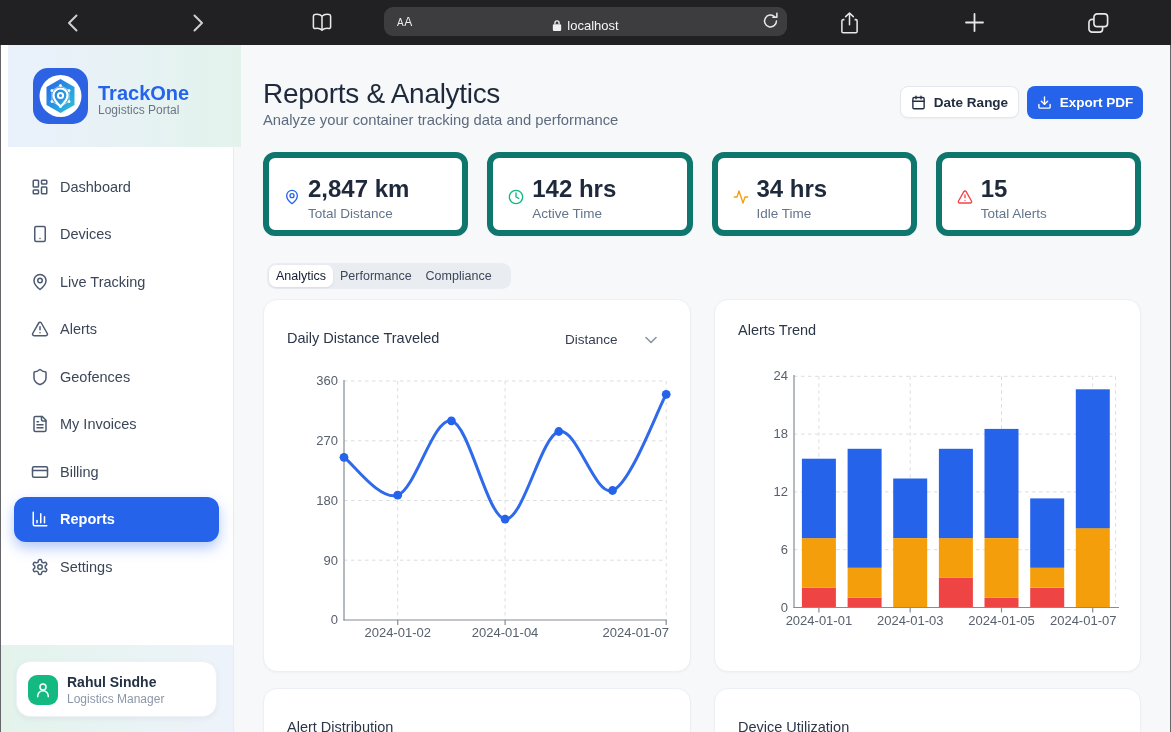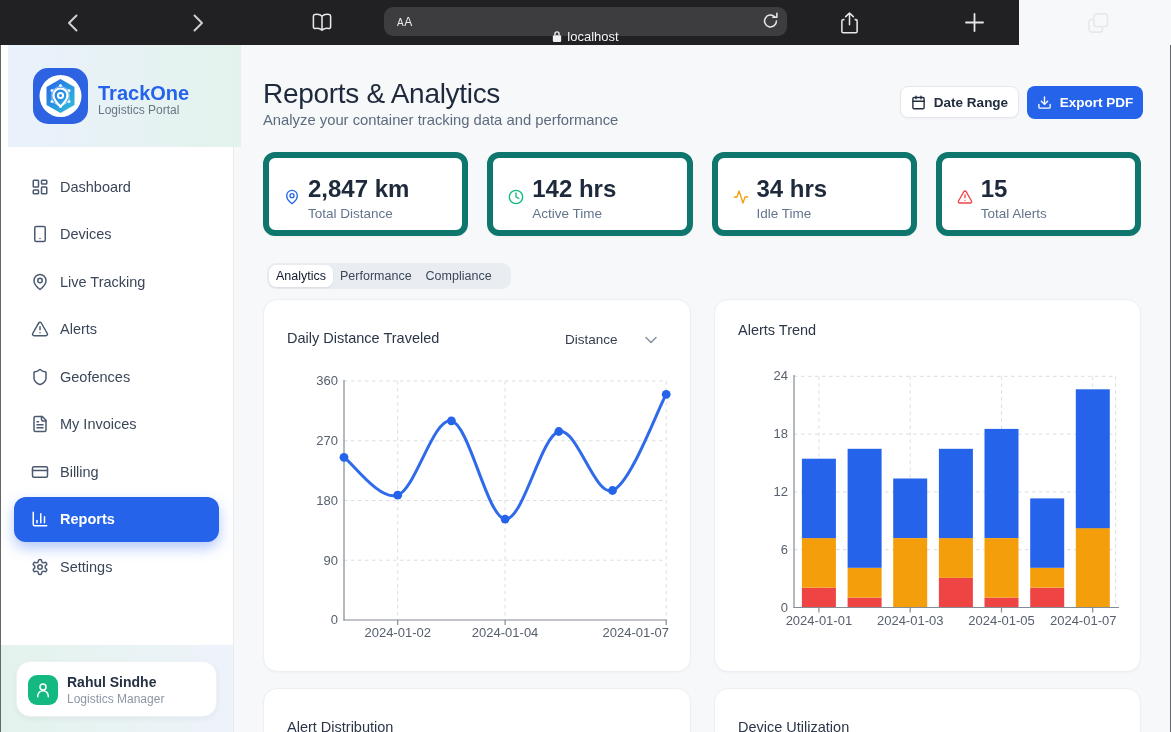--- a/index.html
+++ b/index.html
@@ -1,22 +1,22 @@
 <!DOCTYPE html>
 <html><head>
 <meta charset="utf-8">
 <style>
 * { margin:0; padding:0; box-sizing:border-box; }
 html,body { width:1171px; height:732px; overflow:hidden; font-family:"Liberation Sans", sans-serif; }
 body { background:#f6f8fa; }
-.toolbar { position:absolute; left:0; top:0; width:1019px; height:45px; background:#212123; }
+.toolbar { position:absolute; left:0; top:0; width:1171px; height:45px; background:#212123; }
 .tb-ic { position:absolute; top:0; height:45px; display:flex; align-items:center; justify-content:center; color:#ddd; }
 .urlbar { position:absolute; left:384px; top:7px; width:403px; height:29px; background:#3d3d3f; border-radius:9px; color:#f2f2f2; }
 .urlAA { position:absolute; left:13px; top:8px; font-size:12px; color:#ededed; letter-spacing:0.5px; }
-.urlcenter { position:absolute; left:0; right:0; top:15px; height:29px; display:flex; align-items:center; justify-content:center; gap:5px; font-size:13px; color:#f5f5f5; }
+.urlcenter { position:absolute; left:0; right:0; top:4px; height:29px; display:flex; align-items:center; justify-content:center; gap:5px; font-size:13px; color:#f5f5f5; }
 .app { position:absolute; left:0; top:45px; width:1171px; height:687px; background:#f6f8fa; }
 .sidebar { position:absolute; left:0; top:0; width:234px; height:687px; background:#ffffff; border-right:1px solid #e8ecf0; }
 .sb-head { position:absolute; left:8px; top:0; width:233px; height:102px; background:linear-gradient(90deg,#eaf1fc 0%,#e3f3ec 100%); }
 .logo { position:absolute; left:25px; top:23px; width:55px; height:56px; }
 .sb-title { position:absolute; left:90px; top:37px; font-size:20px; font-weight:bold; color:#2563eb; }
 .sb-sub { position:absolute; left:90px; top:58px; font-size:12px; color:#6b7684; }
 .nav { position:absolute; left:0; top:119px; width:233px; }
 .nav-item { position:relative; height:45px; margin:0 14px 2.5px 14px; display:flex; align-items:center; color:#3b4759; font-size:14.5px; font-weight:500; }
 .nav-item svg { margin-left:17px; margin-right:11px; flex:none; }
 .nav-item.active { background:#2563eb; border-radius:12px; color:#ffffff; font-weight:600; box-shadow:0 6px 14px rgba(37,99,235,0.35); }

